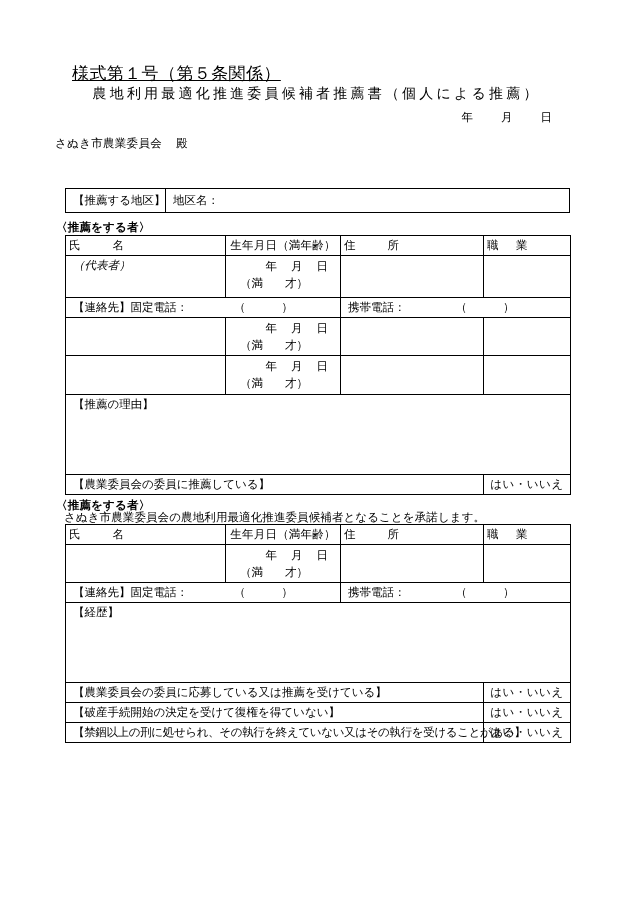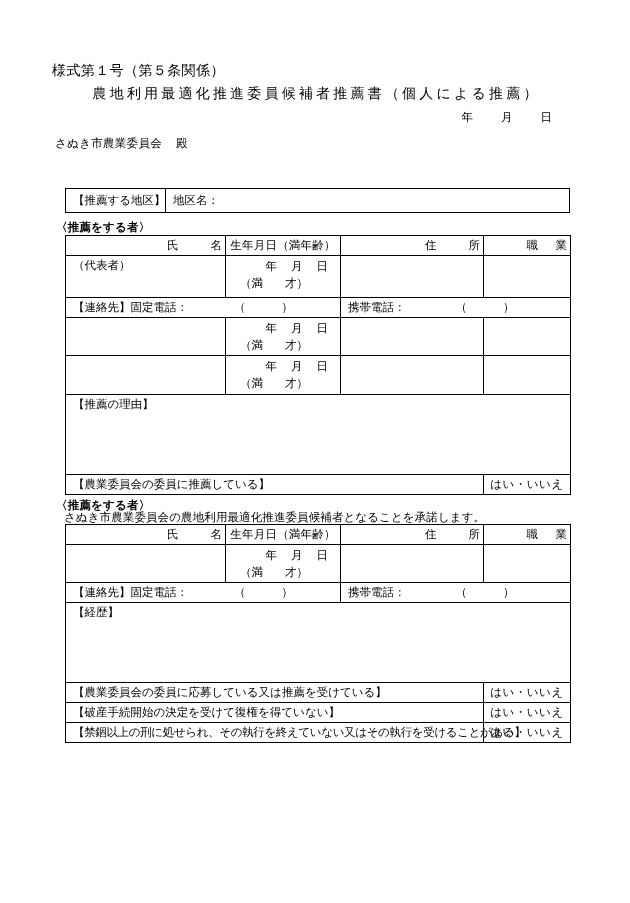--- a/index.html
+++ b/index.html
@@ -16,25 +16,26 @@
     width: 630px;
     height: 903px;
     background: #ffffff;
     box-sizing: border-box;
     overflow: hidden;
   }
 
   
   .form-no {
     position: absolute;
-    left: 52px;
+    left: 72px;
     top: 62px;
-    font-size: 14px;
+    font-size: 17px;
     letter-spacing: 0.4px;
     white-space: nowrap;
+    text-decoration: underline;
   }
   .doc-title {
     position: absolute;
     left: 0;
     top: 85px;
     width: 630px;
     text-align: center;
     font-size: 14px;
     letter-spacing: 3.2px;
     text-indent: 3.2px;
@@ -138,23 +139,24 @@
   table.form td {
     border: 1px solid #000;
     padding: 0;
     vertical-align: top;
     box-sizing: border-box;
   }
 
   .cell-pad {
     padding: 2px 6px 2px 7px;
     white-space: nowrap;
+    font-style: italic;
   }
   .hd {
-    text-align: right;
+    text-align: left;
     letter-spacing: 3px;
     text-indent: 3px;
     padding: 2px 0 2px 0;
     white-space: nowrap;
   }
   .hd-tight {
     text-align: center;
     letter-spacing: 0.2px;
     padding: 2px 0 2px 0;
     white-space: nowrap;

